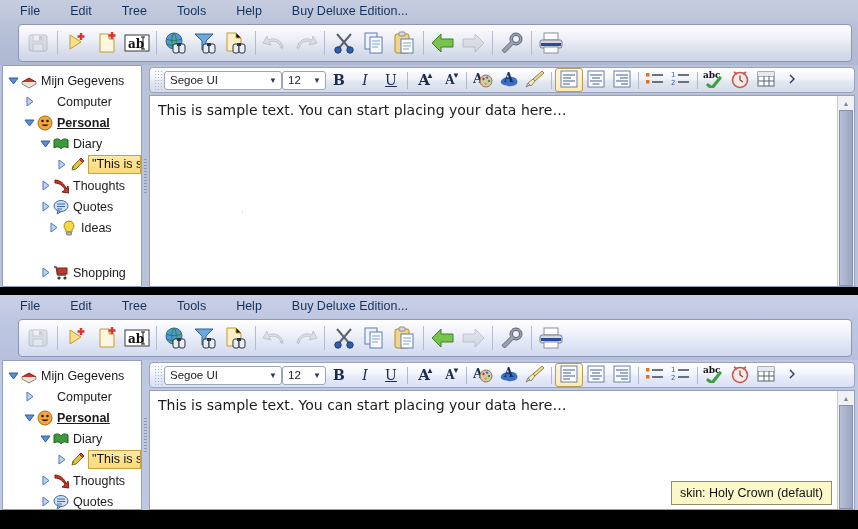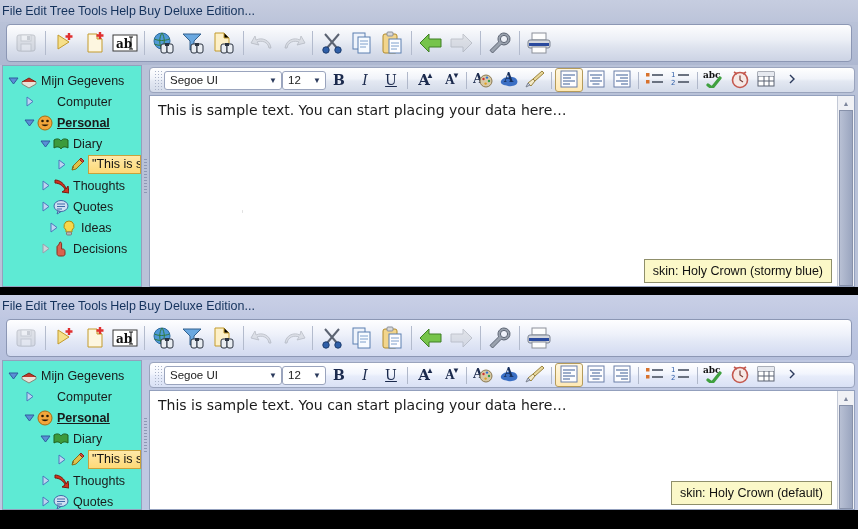--- a/index.html
+++ b/index.html
@@ -3,47 +3,47 @@
 <meta charset="utf-8">
 <style>
   html,body{margin:0;padding:0;background:#000;}
   body{width:858px;height:529px;overflow:hidden;font-family:"Liberation Sans",sans-serif;}
 
   .app{position:absolute;left:0;width:858px;overflow:hidden;}
   .app.top{top:0;height:288px;}
   .app.bottom{top:295px;height:215px;}
 
   
-  .menubar{height:22px;display:flex;align-items:center;padding-left:2px;gap:3px;
+  .menubar{height:22px;display:flex;align-items:center;padding-left:20px;gap:30px;
            font-size:12.5px;color:#14325c;}
   .app.top .menubar{background:linear-gradient(180deg,#c6cde0 0%,#c2c9dd 45%,#bcc4da 100%);}
   .app.bottom .menubar{background:linear-gradient(180deg,#c9d0e6 0%,#c5cce4 45%,#c0c8e2 100%);}
   .menubar span{white-space:nowrap;cursor:default;}
 
   
-  .toolbar-wrap{padding:2px 6px 3px 6px;}
+  .toolbar-wrap{padding:2px 6px 3px 18px;}
   .app.top .toolbar-wrap{background:linear-gradient(180deg,#b9c2d8 0%,#aeb8d1 100%);}
   .app.bottom .toolbar-wrap{background:linear-gradient(180deg,#bfc8e2 0%,#b6c0dd 100%);}
   .toolbar{height:38px;border:1px solid #8c97b4;border-radius:4px;display:flex;align-items:center;
            padding:0 4px;box-sizing:border-box;}
   .app.top .toolbar{background:linear-gradient(180deg,#fdfdfe 0%,#eceff6 40%,#dfe4ef 60%,#ccd3e4 100%);}
   .app.bottom .toolbar{background:linear-gradient(180deg,#fefeff 0%,#eef1fa 40%,#e3e8f6 60%,#d2daf0 100%);}
   .tbtn{width:30px;height:32px;display:flex;align-items:center;justify-content:center;
         position:relative;cursor:pointer;}
   .tsep{width:1px;height:24px;background:#b3bbcd;margin:0 4px;}
   .tbtn svg{display:block;}
   .dim{opacity:.45;}
 
   
   .body{display:flex;}
   .app.top .body{height:222px;background:#b9c2d8;}
   .app.bottom .body{height:150px;background:#bfc8e2;}
 
   
-  .treepane{width:140px;background:#5eead4;border:1px solid #93a0bd;box-sizing:border-box;
+  .treepane{width:140px;background:#ffffff;border:1px solid #93a0bd;box-sizing:border-box;
             position:relative;overflow:hidden;margin-left:2px;}
   .tree{padding:4px 0 0 0;font-size:12.5px;color:#1a1a1a;}
   .tnode{display:flex;align-items:center;height:21px;white-space:nowrap;cursor:default;position:relative;}
   .tnode .exp{width:13px;height:13px;flex:0 0 13px;display:flex;align-items:center;justify-content:center;cursor:pointer;}
   .tnode .tico{width:18px;flex:0 0 18px;display:flex;align-items:center;justify-content:center;}
   .tnode .tlbl{padding-left:3px;}
   .tnode .tlbl.bold{font-weight:bold;text-decoration:underline;}
   .sel-chip{background:linear-gradient(180deg,#ffe9a8 0%,#fdd978 100%);border:1px solid #c8a23c;
             padding:0 3px;font-size:12.5px;color:#111;height:17px;line-height:17px;overflow:hidden;}
 
@@ -357,33 +357,20 @@
               </svg>
             </span>
             <span class="tico">
               <svg width="16" height="16" viewBox="0 0 16 16">
                 <path d="M8 1a5 5 0 00-3 9v2h6v-2a5 5 0 00-3-9z" fill="#f6d84a" stroke="#a88a10"></path>
                 <rect x="5.5" y="12" width="5" height="3" rx="1" fill="#b8b8b8" stroke="#7b7b7b"></rect>
               </svg>
             </span>
             <span class="tlbl">Ideas</span>
           </div>
-          <div class="tnode" style="padding-left: 36px;">
-            <span class="exp">
-              <svg width="13" height="13" viewBox="0 0 13 13">
-                <path d="M4 2v9l6-4.5z" fill="#cfd3da" stroke="#97a0ad"></path>
-              </svg>
-            </span>
-            <span class="tico">
-              <svg width="16" height="16" viewBox="0 0 16 16">
-                <path d="M7 1c1 0 1.6.8 1.6 1.8V8h1c1.6 0 2.4 1 2.4 2.4V13c0 1.3-1 2-2.4 2H6.4C5 15 4 14 4 12.6V6c0-1 .7-1.6 1.4-1.6z" fill="#d9634e" stroke="#8a2e1e"></path>
-              </svg>
-            </span>
-            <span class="tlbl">Decisions</span>
-          </div>
           <div class="tnode" style="padding-left: 36px; margin-top: 24px;">
             <span class="exp">
               <svg width="13" height="13" viewBox="0 0 13 13">
                 <path d="M4 2v9l6-4.5z" fill="#bed4f0" stroke="#4a78bd"></path>
               </svg>
             </span>
             <span class="tico">
               <svg width="16" height="16" viewBox="0 0 16 16">
                 <path d="M1 2h2l2 8h8" stroke="#4a4a4a" stroke-width="1.4" fill="none"></path>
                 <rect x="4" y="3" width="10" height="6" fill="#c0392b" stroke="#7b2418"></rect>
@@ -512,21 +499,20 @@
           <div class="arrow">▲</div>
           <div class="thumb"></div>
         </div>
         <svg class="caret-i" width="9" height="18" viewBox="0 0 9 18" style="left:92px;top:108px;position:absolute;">
           <path d="M1 1h7M4.5 1v16M1 17h7" stroke="#1a1a1a" stroke-width="1.1" fill="none"></path>
         </svg>
       </div>
     </div>
   </div>
 
-  <div class="tip" style="right:26px;bottom:5px;">skin: Holy Crown (stormy blue)</div>
 </div>
 
 <div class="app bottom">
 
   <div class="menubar">
     <span>File</span>
     <span>Edit</span>
     <span>Tree</span>
     <span>Tools</span>
     <span>Help</span>

